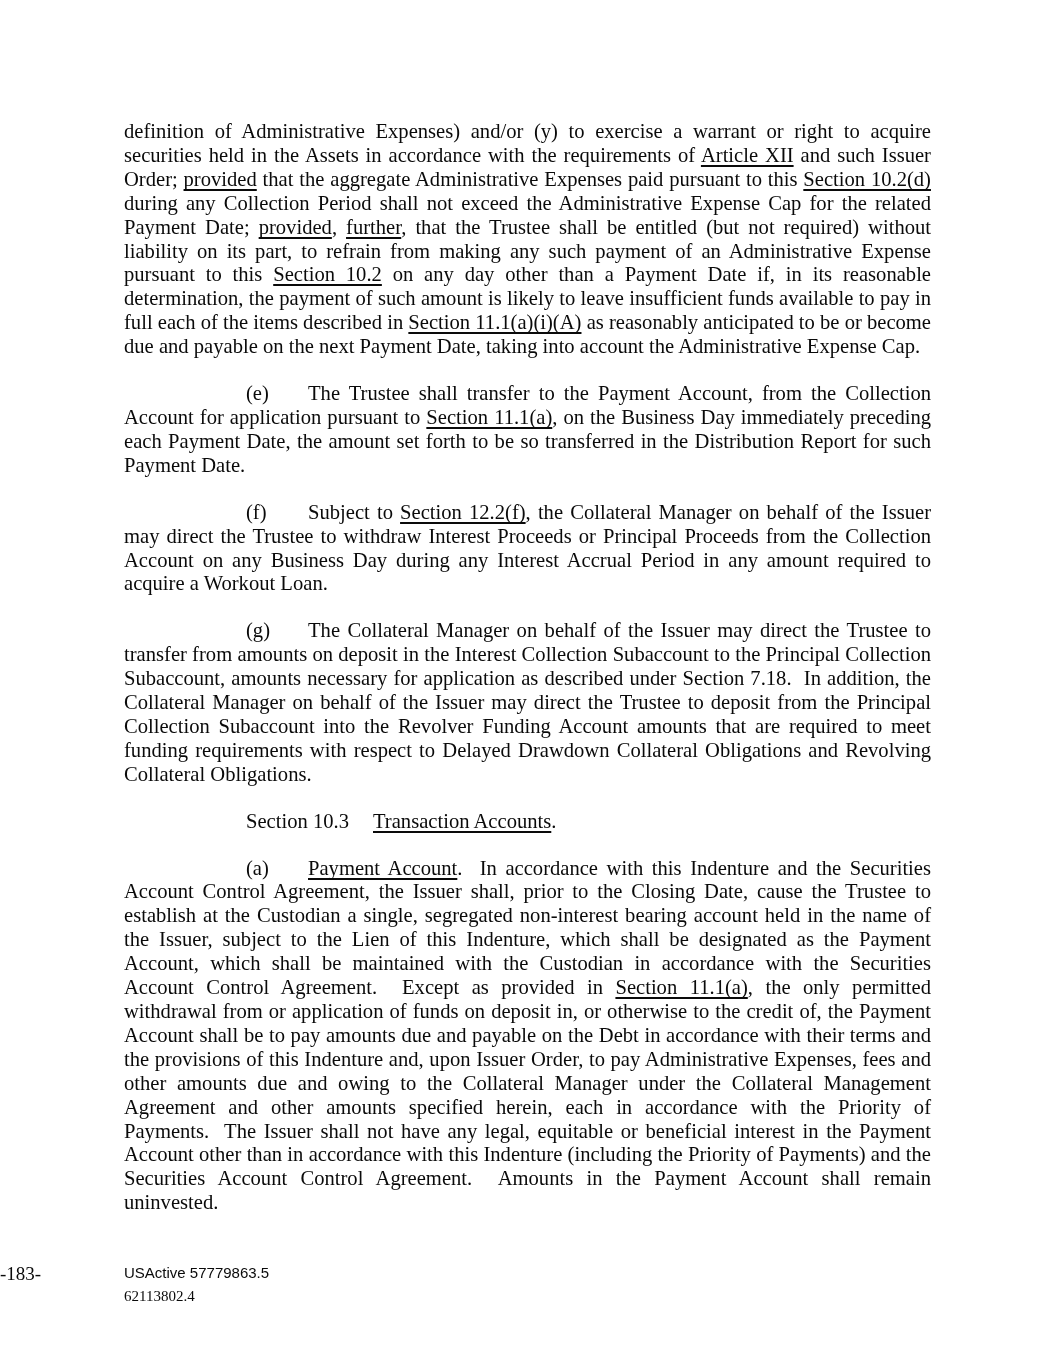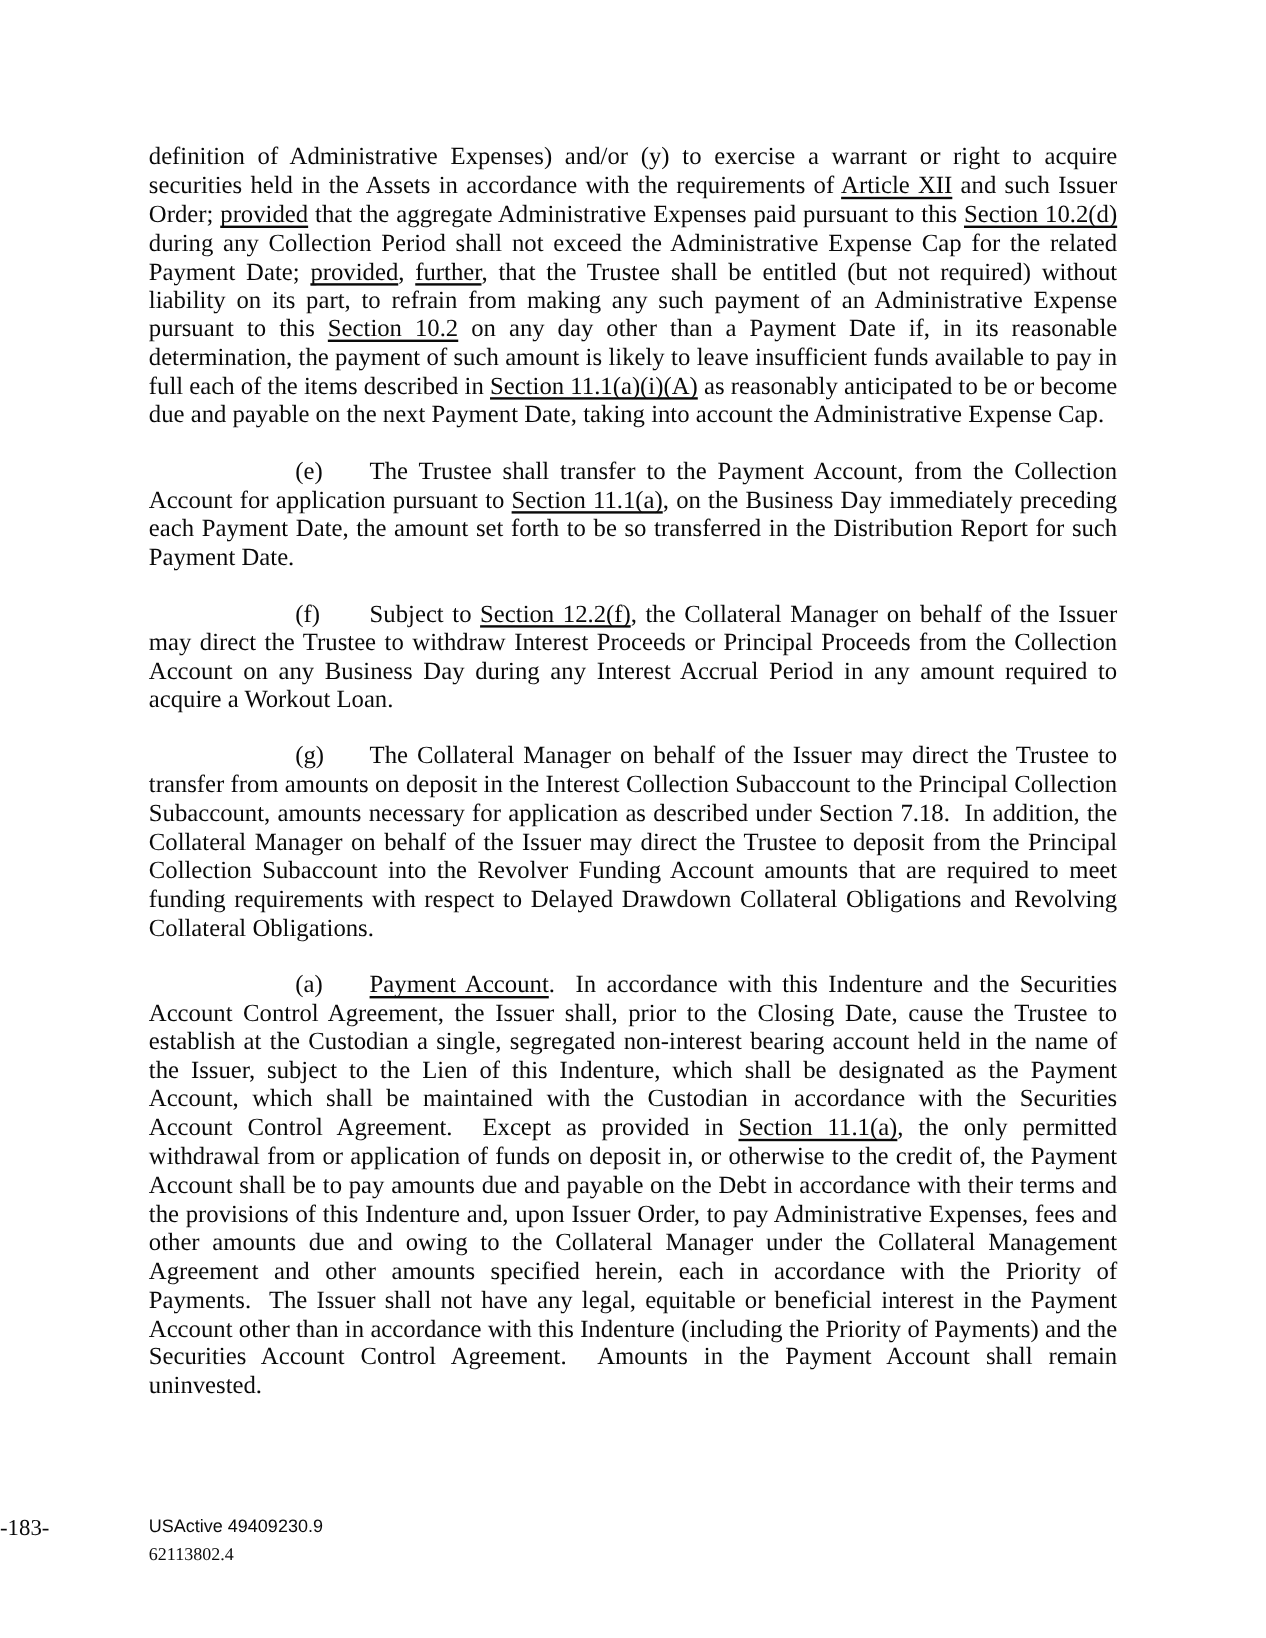--- a/index.html
+++ b/index.html
@@ -66,24 +66,25 @@
 
   <div class="body-text">
     <p class="para no-indent"><span>definition of Administrative Expenses) and/or (y) to exercise a warrant or right to acquire securities held in the Assets in accordance with the requirements of </span><span class="u">Article XII</span><span> and such Issuer Order; </span><span class="u">provided</span><span> that the aggregate Administrative Expenses paid pursuant to this </span><span class="u">Section 10.2(d)</span><span> during any Collection Period shall not exceed the Administrative Expense Cap for the related Payment Date; </span><span class="u">provided</span><span>, </span><span class="u">further</span><span>, that the Trustee shall be entitled (but not required) without liability on its part, to refrain from making any such payment of an Administrative Expense pursuant to this </span><span class="u">Section 10.2</span><span> on any day other than a Payment Date if, in its reasonable determination, the payment of such amount is likely to leave insufficient funds available to pay in full each of the items described in </span><span class="u">Section 11.1(a)(i)(A)</span><span> as reasonably anticipated to be or become due and payable on the next Payment Date, taking into account the Administrative Expense Cap.</span></p>
 
     <p class="para"><span class="plabel" style="width: 62px;">(e)</span><span>The Trustee shall transfer to the Payment Account, from the Collection Account for application pursuant to </span><span class="u">Section 11.1(a)</span><span>, on the Business Day immediately preceding each Payment Date, the amount set forth to be so transferred in the Distribution Report for such Payment Date.</span></p>
 
     <p class="para"><span class="plabel" style="width: 62px;">(f)</span><span>Subject to </span><span class="u">Section 12.2(f)</span><span>, the Collateral Manager on behalf of the Issuer may direct the Trustee to withdraw Interest Proceeds or Principal Proceeds from the Collection Account on any Business Day during any Interest Accrual Period in any amount required to acquire a Workout Loan.</span></p>
 
     <p class="para"><span class="plabel" style="width: 62px;">(g)</span><span>The Collateral Manager on behalf of the Issuer may direct the Trustee to transfer from amounts on deposit in the Interest Collection Subaccount to the Principal Collection Subaccount, amounts necessary for application as described under Section 7.18.&nbsp; In addition, the Collateral Manager on behalf of the Issuer may direct the Trustee to deposit from the Principal Collection Subaccount into the Revolver Funding Account amounts that are required to meet funding requirements with respect to Delayed Drawdown Collateral Obligations and Revolving Collateral Obligations.</span></p>
 
+    <p class="para"><span class="plabel" style="width: 127px;">Section 10.3</span><span class="u">Transaction Accounts</span><span>.</span></p>
 
     <p class="para"><span class="plabel" style="width: 62px;">(a)</span><span class="u">Payment Account</span><span>.&nbsp; In accordance with this Indenture and the Securities Account Control Agreement, the Issuer shall, prior to the Closing Date, cause the Trustee to establish at the Custodian a single, segregated non-interest bearing account held in the name of the Issuer, subject to the Lien of this Indenture, which shall be designated as the Payment Account, which shall be maintained with the Custodian in accordance with the Securities Account Control Agreement.&nbsp; Except as provided in </span><span class="u">Section 11.1(a)</span><span>, the only permitted withdrawal from or application of funds on deposit in, or otherwise to the credit of, the Payment Account shall be to pay amounts due and payable on the Debt in accordance with their terms and the provisions of this Indenture and, upon Issuer Order, to pay Administrative Expenses, fees and other amounts due and owing to the Collateral Manager under the Collateral Management Agreement and other amounts specified herein, each in accordance with the Priority of Payments.&nbsp; The Issuer shall not have any legal, equitable or beneficial interest in the Payment Account other than in accordance with this Indenture (including the Priority of Payments) and the Securities Account Control Agreement.&nbsp; Amounts in the Payment Account shall remain uninvested.</span></p>
   </div>
 
   <div class="footer-left">
-    <div class="fl1">USActive 49409230.9</div>
+    <div class="fl1">USActive 57779863.5</div>
     <div class="fl2">62113802.4</div>
   </div>
 
   <div class="page-number">-183-</div>
 
 </div>
 
 </body></html>

